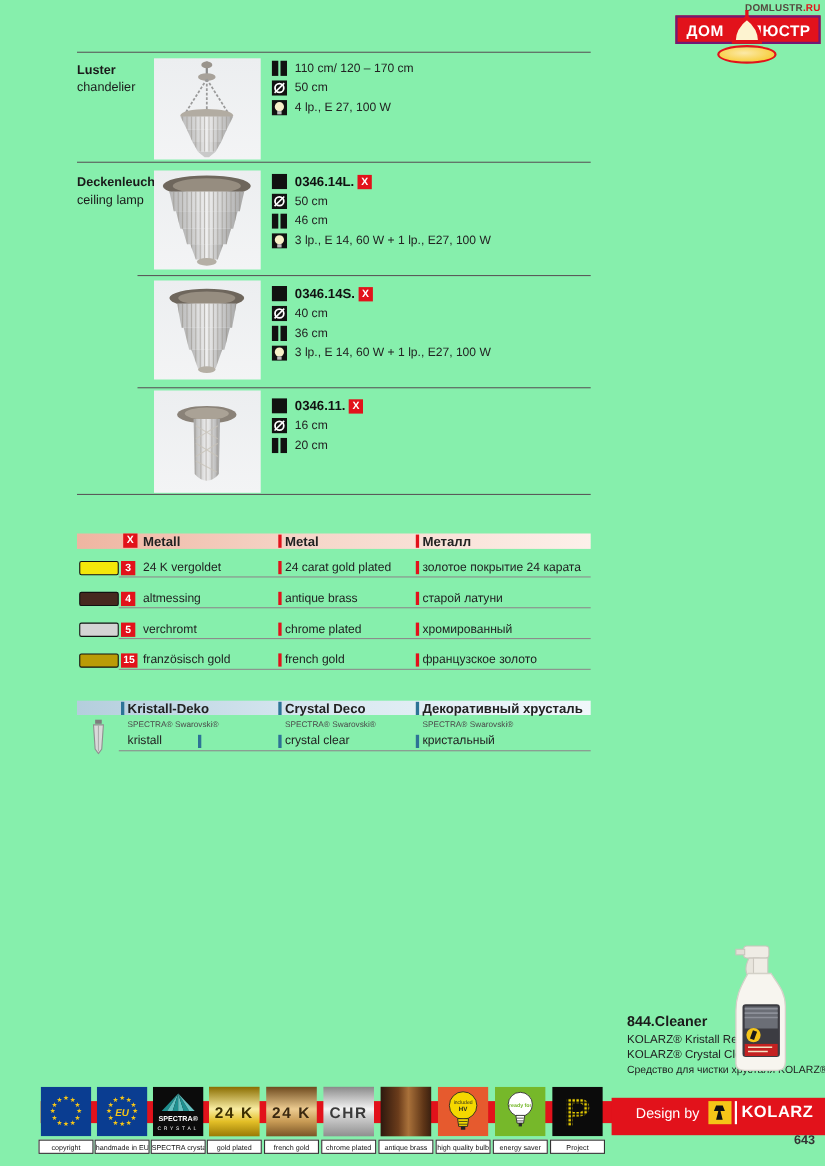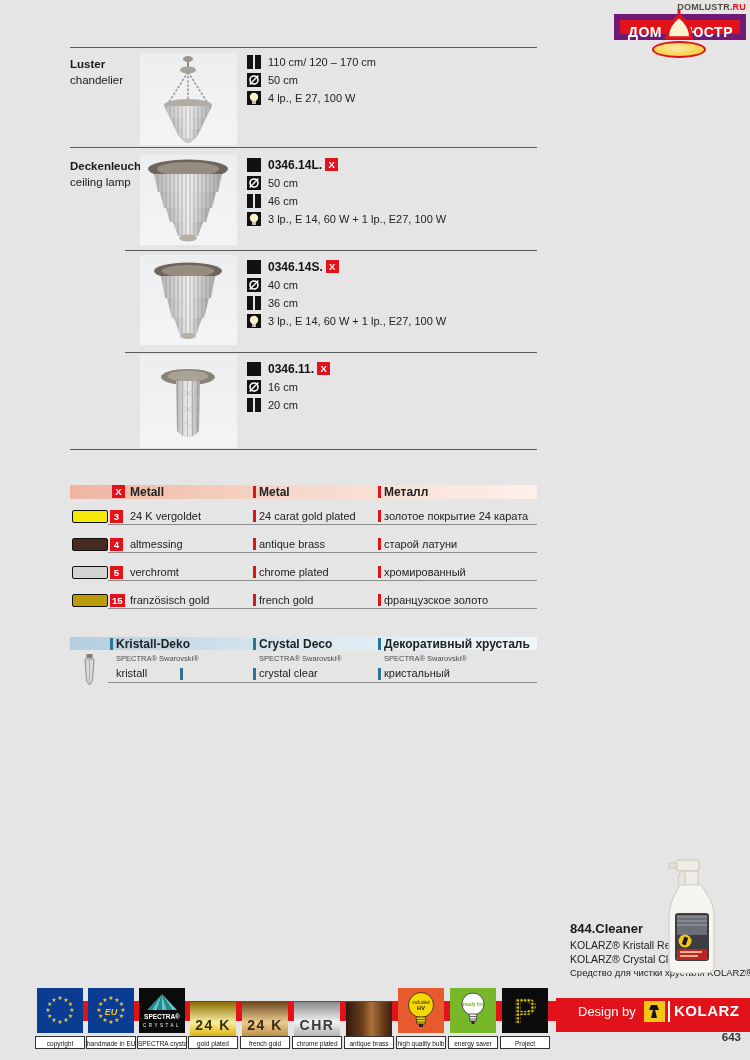--- a/index.html
+++ b/index.html
@@ -1,25 +1,25 @@
 <!DOCTYPE html>
 <html><head>
 <meta charset="utf-8">
 <style>
   html,body{margin:0;padding:0;background:#fff;}
-  #page{position:relative;width:750px;height:1060px;background:#e5e5e5;overflow:hidden;
+  #page{position:relative;width:750px;height:1060px;background:#86efac;overflow:hidden;
         font-family:"Liberation Sans",sans-serif;color:#1a1a1a;}
   .abs{position:absolute;}
   .rule{position:absolute;height:1px;background:#5a5a5a;}
   
   #sitelogo{position:absolute;left:614px;top:2px;width:134px;height:62px;}
   .logo-url{position:absolute;right:2px;top:0;font-size:9px;font-weight:bold;color:#55493f;letter-spacing:.2px;}
   .logo-url .ru{color:#e2121b;}
   .logo-banner{position:absolute;left:0;top:12px;width:132px;height:26px;background:#e2121b;
-               border:6px solid #701a75;border-radius:0;box-sizing:border-box;}
+               border:2px solid #701a75;border-radius:0;box-sizing:border-box;}
   .logo-word{position:absolute;top:4px;font-size:14px;font-weight:bold;color:#fff;letter-spacing:.5px;}
   .logo-oval{position:absolute;left:38px;top:39px;width:54px;height:17px;border-radius:50%;
              background:radial-gradient(ellipse at 45% 40%, #fce9a8, #f5c518);border:2px solid #e2121b;box-sizing:border-box;}
   
   .p-label{position:absolute;left:70px;width:120px;font-size:11.5px;line-height:16px;}
   .p-label .de{font-weight:bold;}
   .p-img{position:absolute;left:140px;width:97px;background:linear-gradient(180deg,#eceef0,#f3f4f5);}
   .p-specs{position:absolute;left:247px;width:290px;}
   .spec-line{display:flex;align-items:center;height:18px;font-size:11px;color:#222;}
   .spec-line .ic{width:14px;height:14px;margin-right:7px;flex:0 0 14px;}
@@ -56,21 +56,21 @@
   #design-bar{position:absolute;left:556px;top:998px;width:194px;height:34px;background:#e2121b;}
   #design-bar .dtext{position:absolute;left:22px;top:6px;font-size:13px;color:#fff;}
   #design-bar .ksq{position:absolute;left:88px;top:3px;width:21px;height:21px;background:#f5c518;}
   #design-bar .kdiv{position:absolute;left:112px;top:3px;width:1.5px;height:21px;background:#fff;}
   #design-bar .kbrand{position:absolute;left:118px;top:4px;font-size:15px;font-weight:bold;color:#fff;letter-spacing:.5px;text-align:right;}
   .ficon{position:absolute;top:988px;width:46px;height:45px;z-index:2;}
   .ficon svg{display:block;}
   .flabel{position:absolute;top:1036px;width:50px;height:13px;z-index:2;background:#fff;border:1px solid #333;
           font-size:6.5px;line-height:13px;text-align:center;color:#111;white-space:nowrap;overflow:hidden;box-sizing:border-box;}
   .metalsq{width:46px;height:45px;display:flex;align-items:center;justify-content:center;
-           font-size:14px;font-weight:bold;letter-spacing:1.5px;box-sizing:border-box;margin-top:14px;}
+           font-size:14px;font-weight:bold;letter-spacing:1.5px;box-sizing:border-box;}
   #ic-gold .metalsq{background:linear-gradient(180deg,#8a6d00,#f9eda2 45%,#e3bf27 70%,#9a7a05);color:#3c2f00;}
   #ic-fgold .metalsq{background:linear-gradient(180deg,#6e4a1e,#eccb90 45%,#c89b55 70%,#7a5526);color:#3a2810;}
   #ic-chr .metalsq{background:linear-gradient(180deg,#8a8a8a,#f4f4f4 45%,#d0d0d0 60%,#8f8f8f);color:#3a3a3a;}
   #ic-brass .metalsq{background:linear-gradient(90deg,#2e180e,#6b3c1b 35%,#a9713a 55%,#5e3517 85%,#3a2010);}
   #page-num{position:absolute;right:9px;top:1031px;font-size:11.5px;font-weight:bold;color:#333;}
 </style>
 </head>
 <body>
 
 <div id="page">

